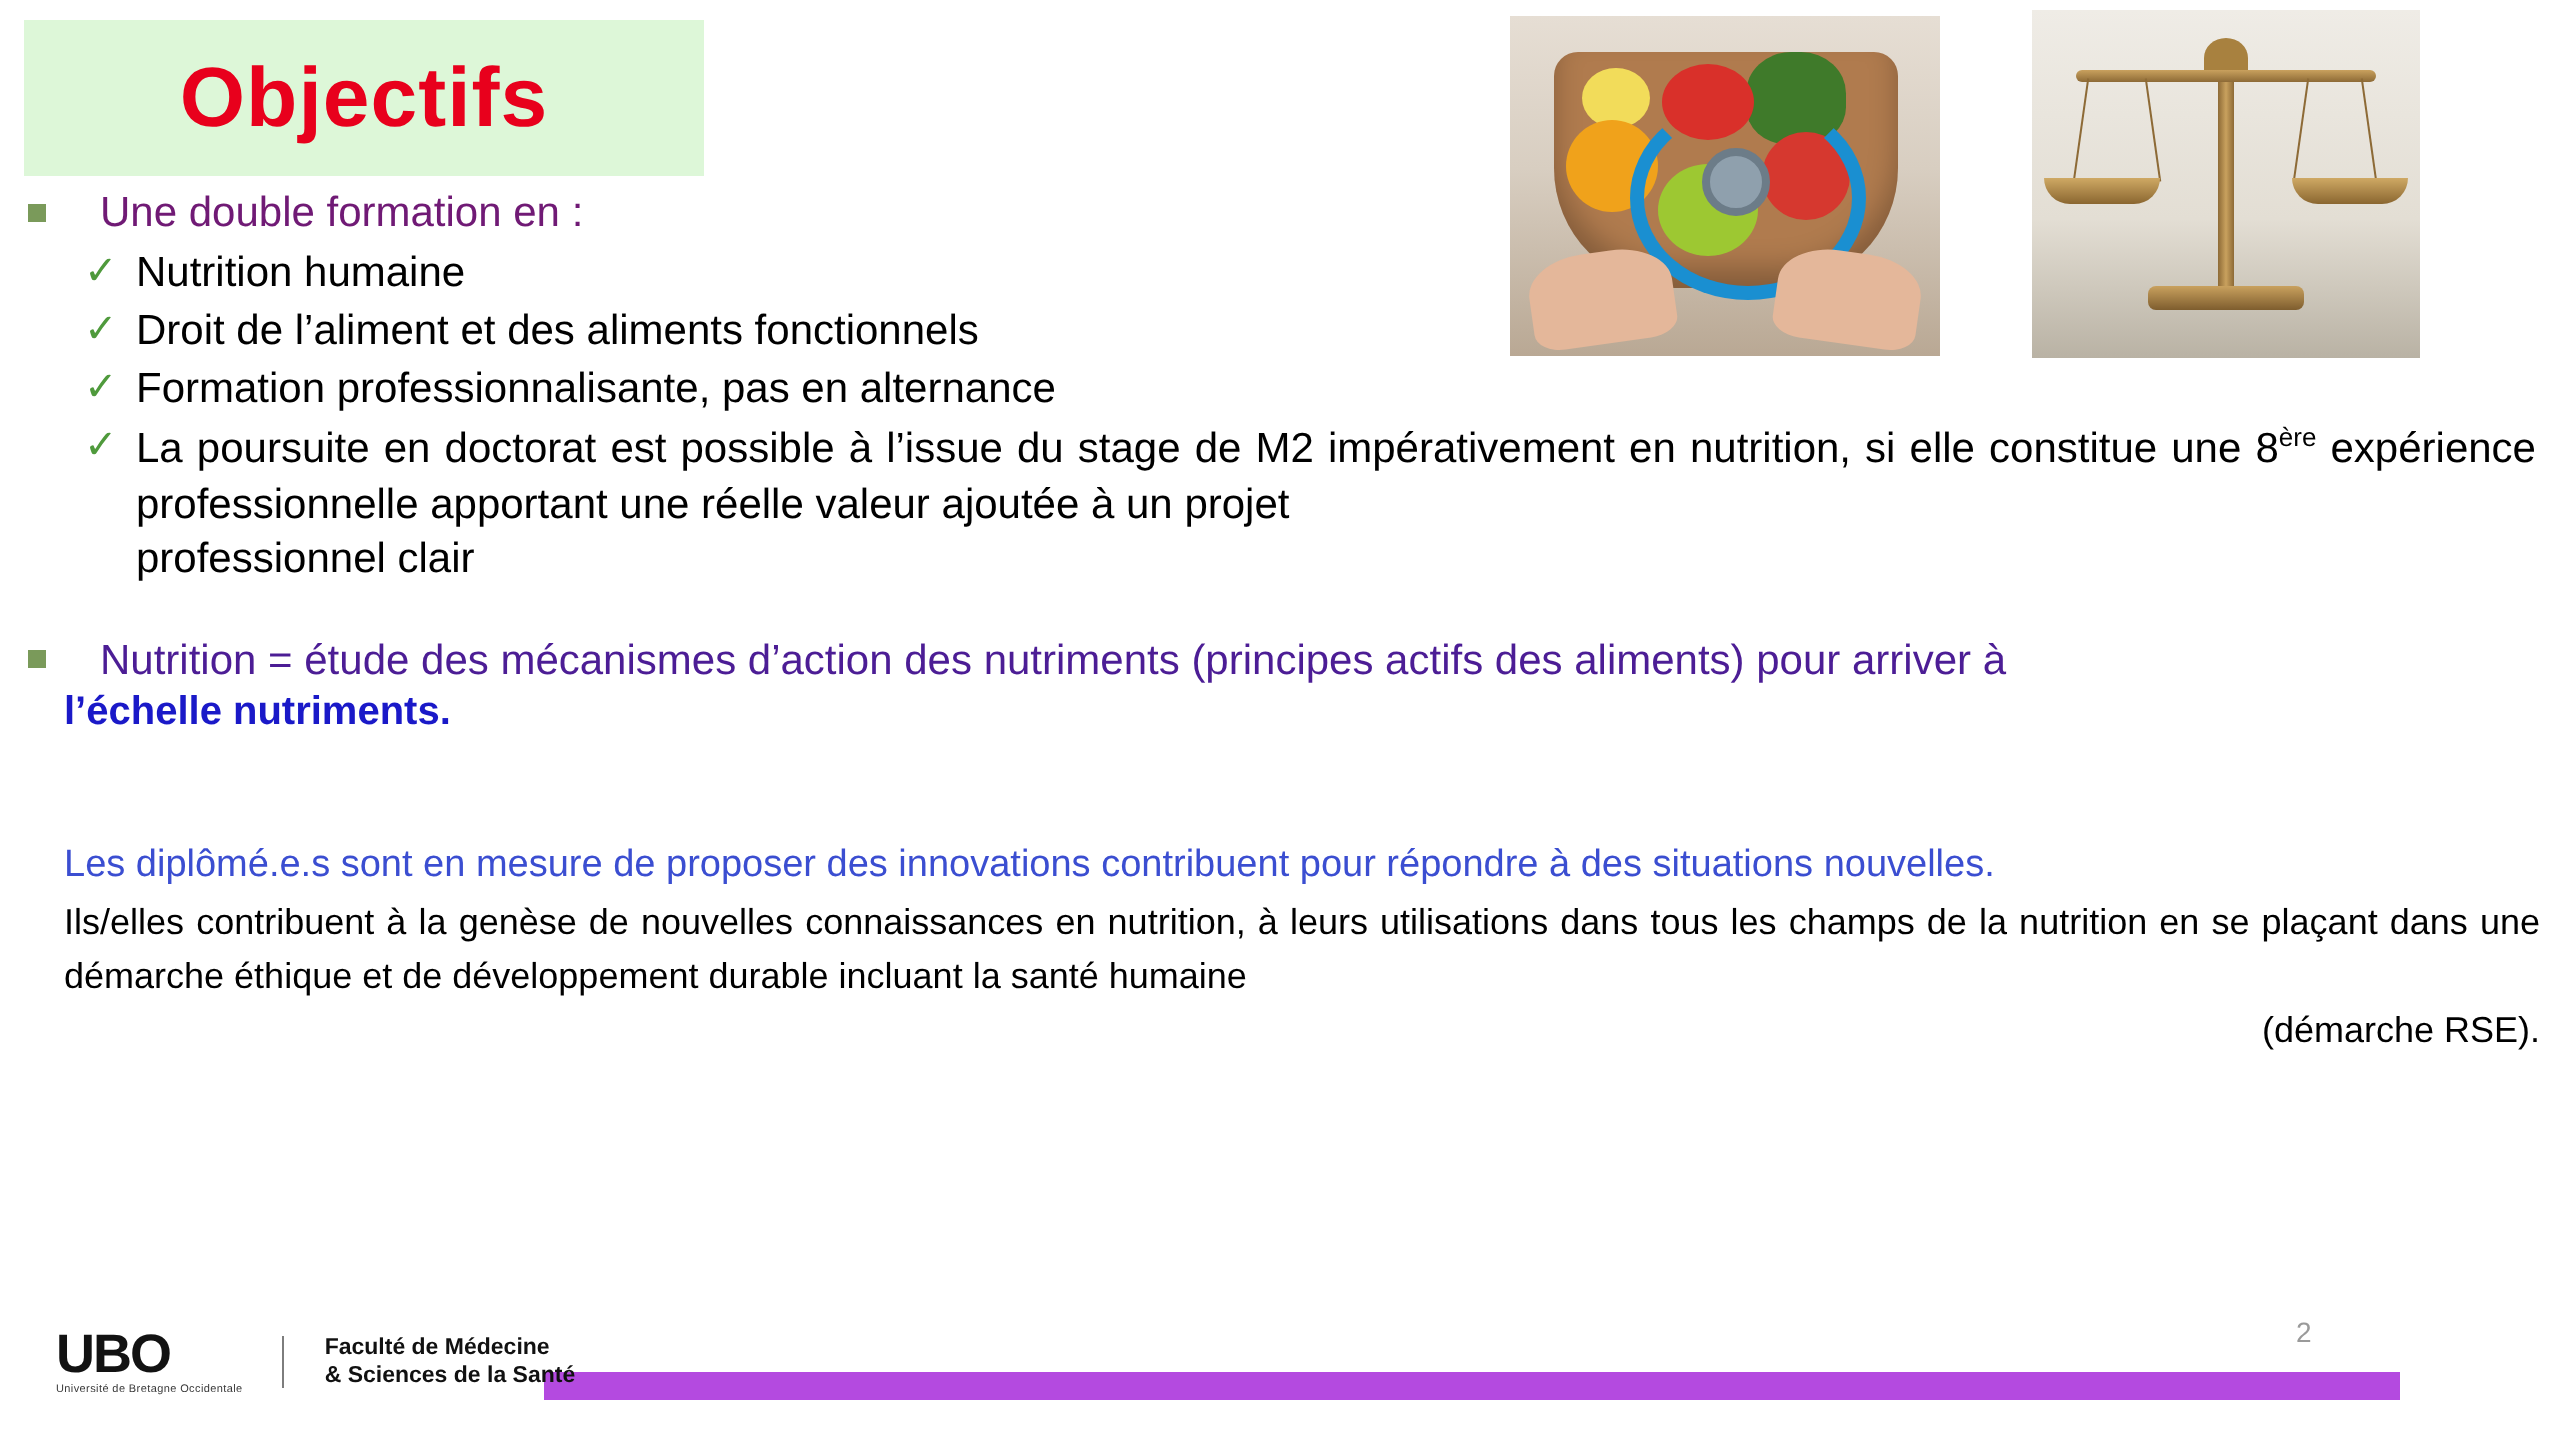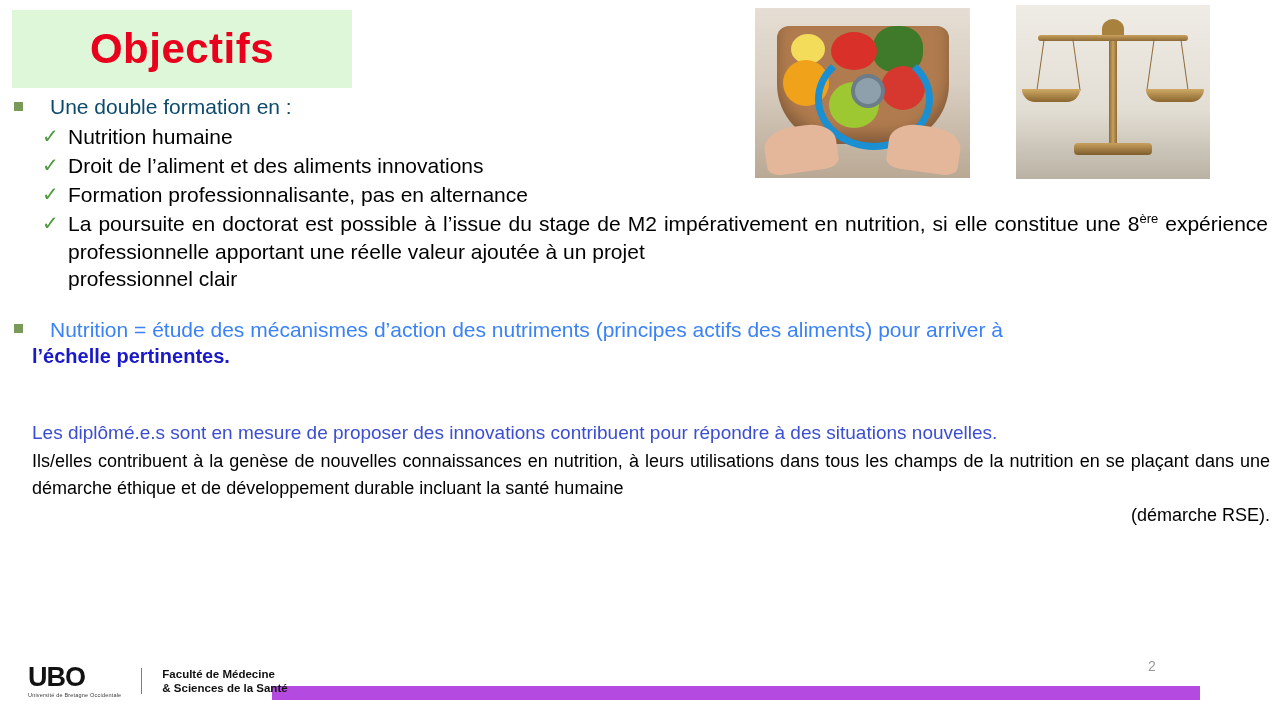--- a/index.html
+++ b/index.html
@@ -153,21 +153,21 @@
   .content {
     position: absolute;
     left: 0;
     top: 94px;
     width: 1280px;
   }
   .bullet-l1 {
     position: relative;
     padding-left: 50px;
     font-size: 21px;
-    color: #0c4a6e;
+    color: #701a75;
     line-height: 1.28;
     margin-bottom: 2px;
   }
   .bullet-l1 .sq {
     position: absolute;
     left: 14px;
     top: 8px;
     width: 9px;
     height: 9px;
     background: #7a9a5a;
@@ -192,21 +192,21 @@
     text-justify: inter-word;
     padding-right: 12px;
   }
   .justified > span.lastline { display: block; }
   .para-block {
     position: relative;
     padding-left: 50px;
     padding-right: 14px;
     font-size: 21px;
     line-height: 1.3;
-    color: #3b82f6;
+    color: #4c1d95;
   }
   .para-block .sq {
     position: absolute;
     left: 14px;
     top: 8px;
     width: 9px;
     height: 9px;
     background: #7a9a5a;
   }
   sup { font-size: 0.62em; vertical-align: super; }
@@ -338,21 +338,21 @@
       <span>Une double formation en :</span>
     </div>
 
     <div class="bullet-l2">
       <span class="chk">✓</span>
       <span>Nutrition humaine</span>
     </div>
 
     <div class="bullet-l2">
       <span class="chk">✓</span>
-      <span>Droit de l’aliment et des aliments innovations</span>
+      <span>Droit de l’aliment et des aliments fonctionnels</span>
     </div>
 
     <div class="bullet-l2">
       <span class="chk">✓</span>
       <span>Formation professionnalisante, pas en alternance</span>
     </div>
 
     <div class="bullet-l2 justified">
       <span class="chk">✓</span>
       <span>La poursuite en doctorat est possible à l’issue du stage de M2 impérativement en nutrition, si elle constitue une 8</span><sup>ère</sup><span> expérience professionnelle apportant une réelle valeur ajoutée à un projet</span>
@@ -362,21 +362,21 @@
     <div style="height:22px"></div>
 
     <div class="para-block justified">
       <span class="sq"></span>
       <span>Nutrition = étude des mécanismes d’action des nutriments (principes actifs des aliments) pour arriver à</span>
     </div>
 
   </div>
 
   <div class="obj-bold">
-    <span class="lastline">l’échelle pertinentes.</span>
+    <span class="lastline">l’échelle nutriments.</span>
   </div>
 
   <div class="sub-blue">Les diplômé.e.s sont en mesure de proposer des innovations contribuent pour répondre à des situations nouvelles.</div>
 
   <div class="sub-black">
     <span>Ils/elles contribuent à la genèse de nouvelles connaissances en nutrition, à leurs utilisations dans tous les champs de la nutrition en se plaçant dans une démarche éthique et de développement durable incluant la santé humaine</span>
     <span class="lastline">(démarche RSE).</span>
   </div>
 
   <div class="footer-bar"></div>

